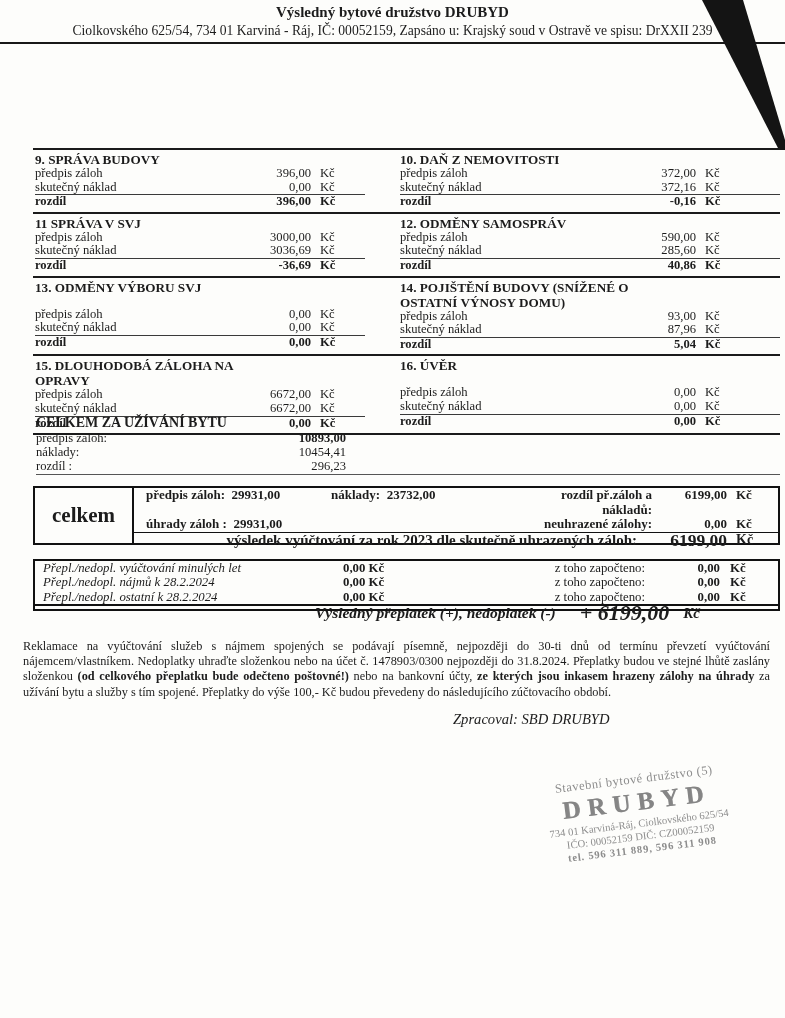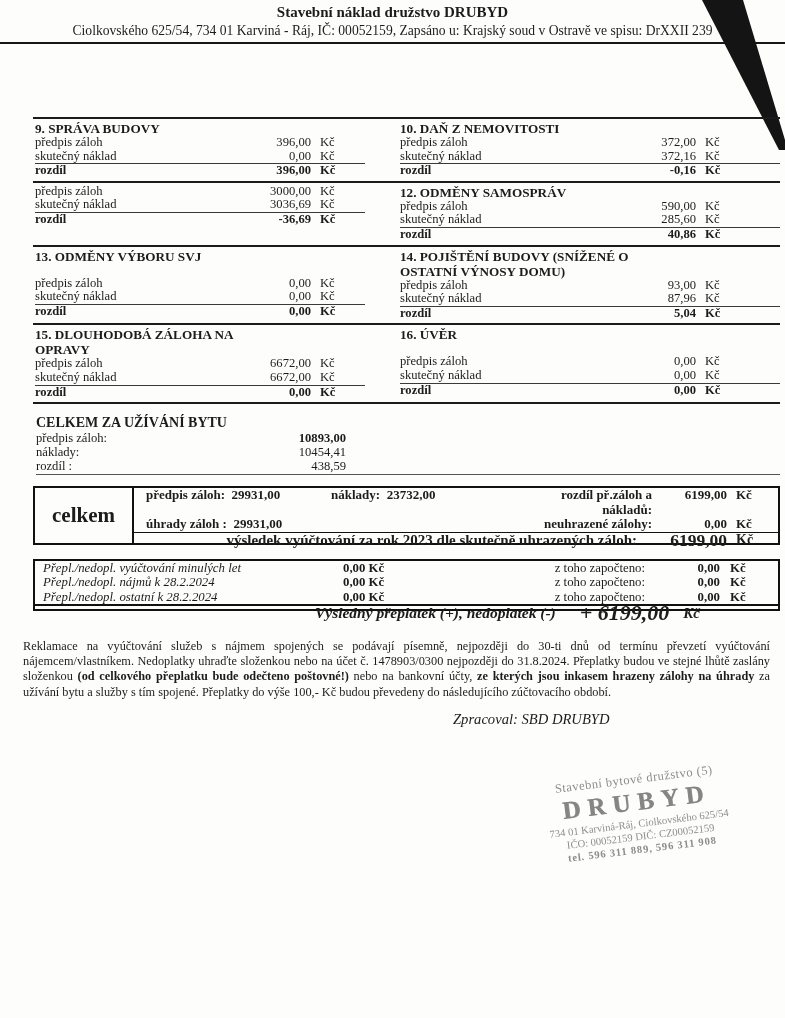--- a/index.html
+++ b/index.html
@@ -10,21 +10,21 @@
     font-size:12.6px;
   }
   
   .doc-header{position:absolute; left:0; top:4px; width:785px; text-align:center;}
   .doc-title{font-weight:bold; font-size:15px;}
   .doc-subtitle{font-size:13.6px; margin-top:2px; padding-bottom:3px; border-bottom:2.5px solid #181818;}
   
   .corner-svg{position:absolute; left:655px; top:0; width:135px; height:160px;}
   
   .sections{
-    position:absolute; left:33px; top:117px; width:747px;
+    position:absolute; left:33px; top:148px; width:747px;
     display:grid; grid-template-columns:362px 385px;
     border-bottom:2.2px solid #1b1b1b;
   }
   .sec{border-top:2.2px solid #1b1b1b; padding:2px 0 3px 2px;}
   .sec.left{padding-right:30px;}
   .sec.right{padding-left:5px; padding-right:0;}
   .sec-title{font-weight:bold; font-size:13.2px; line-height:15px;}
   .sec-spacer{height:13px;}
   .srow{display:flex; line-height:13.6px; align-items:baseline;}
   .srow .lbl{flex:1;}
@@ -97,21 +97,21 @@
              text-shadow:0.6px 0 0 #9a9a9a; margin:-2px 0 0 0;}
   .stamp .s3,.stamp .s4,.stamp .s5{font-size:10.6px; white-space:nowrap;}
   .stamp .s5{font-weight:bold; letter-spacing:0.8px;}
 </style>
 </head>
 <body>
 
 <div class="page">
 
   <div class="doc-header">
-    <div class="doc-title">Stavební náklad družstvo DRUBYD</div>
+    <div class="doc-title">Výsledný bytové družstvo DRUBYD</div>
     <div class="doc-subtitle">Ciolkovského 625/54, 734 01 Karviná - Ráj, IČ: 00052159, Zapsáno u: Krajský soud v Ostravě ve spisu: DrXXII 239</div>
   </div>
 
   <svg class="corner-svg" viewBox="0 0 135 160">
     <polygon points="47,0 88,0 133,150 124,150" fill="#141414"></polygon>
   </svg>
 
   <div class="sections" id="sections">
       <div class="sec left">
         <div class="sec-title">
@@ -147,20 +147,23 @@
           <span class="val">372,16</span>
           <span class="cur">Kč</span>
         </div>
         <div class="srow b">
           <span class="lbl">rozdíl</span>
           <span class="val">-0,16</span>
           <span class="cur">Kč</span>
         </div>
       </div>
       <div class="sec left">
+        <div class="sec-title">
+          <div>11 SPRÁVA V SVJ</div>
+        </div>
         <div class="srow ">
           <span class="lbl">předpis záloh</span>
           <span class="val">3000,00</span>
           <span class="cur">Kč</span>
         </div>
         <div class="srow u">
           <span class="lbl">skutečný náklad</span>
           <span class="val">3036,69</span>
           <span class="cur">Kč</span>
         </div>
@@ -282,21 +285,21 @@
         <div class="trow">
           <span class="lbl">předpis záloh:</span>
           <span class="val bold">10893,00</span>
         </div>
         <div class="trow">
           <span class="lbl">náklady:</span>
           <span class="val">10454,41</span>
         </div>
         <div class="trow">
           <span class="lbl">rozdíl :</span>
-          <span class="val">438,59</span>
+          <span class="val">296,23</span>
         </div>
       </div>
   </div>
 
   <div class="sumbox">
     <div class="sumbox-label">celkem</div>
     <div class="sumbox-main">
       <div class="sumrow">
         <span class="pair p1"><span>předpis záloh:</span>  <span>29931,00</span></span>
         <span class="pair p2"><span>náklady:</span>  <span>23732,00</span></span>

